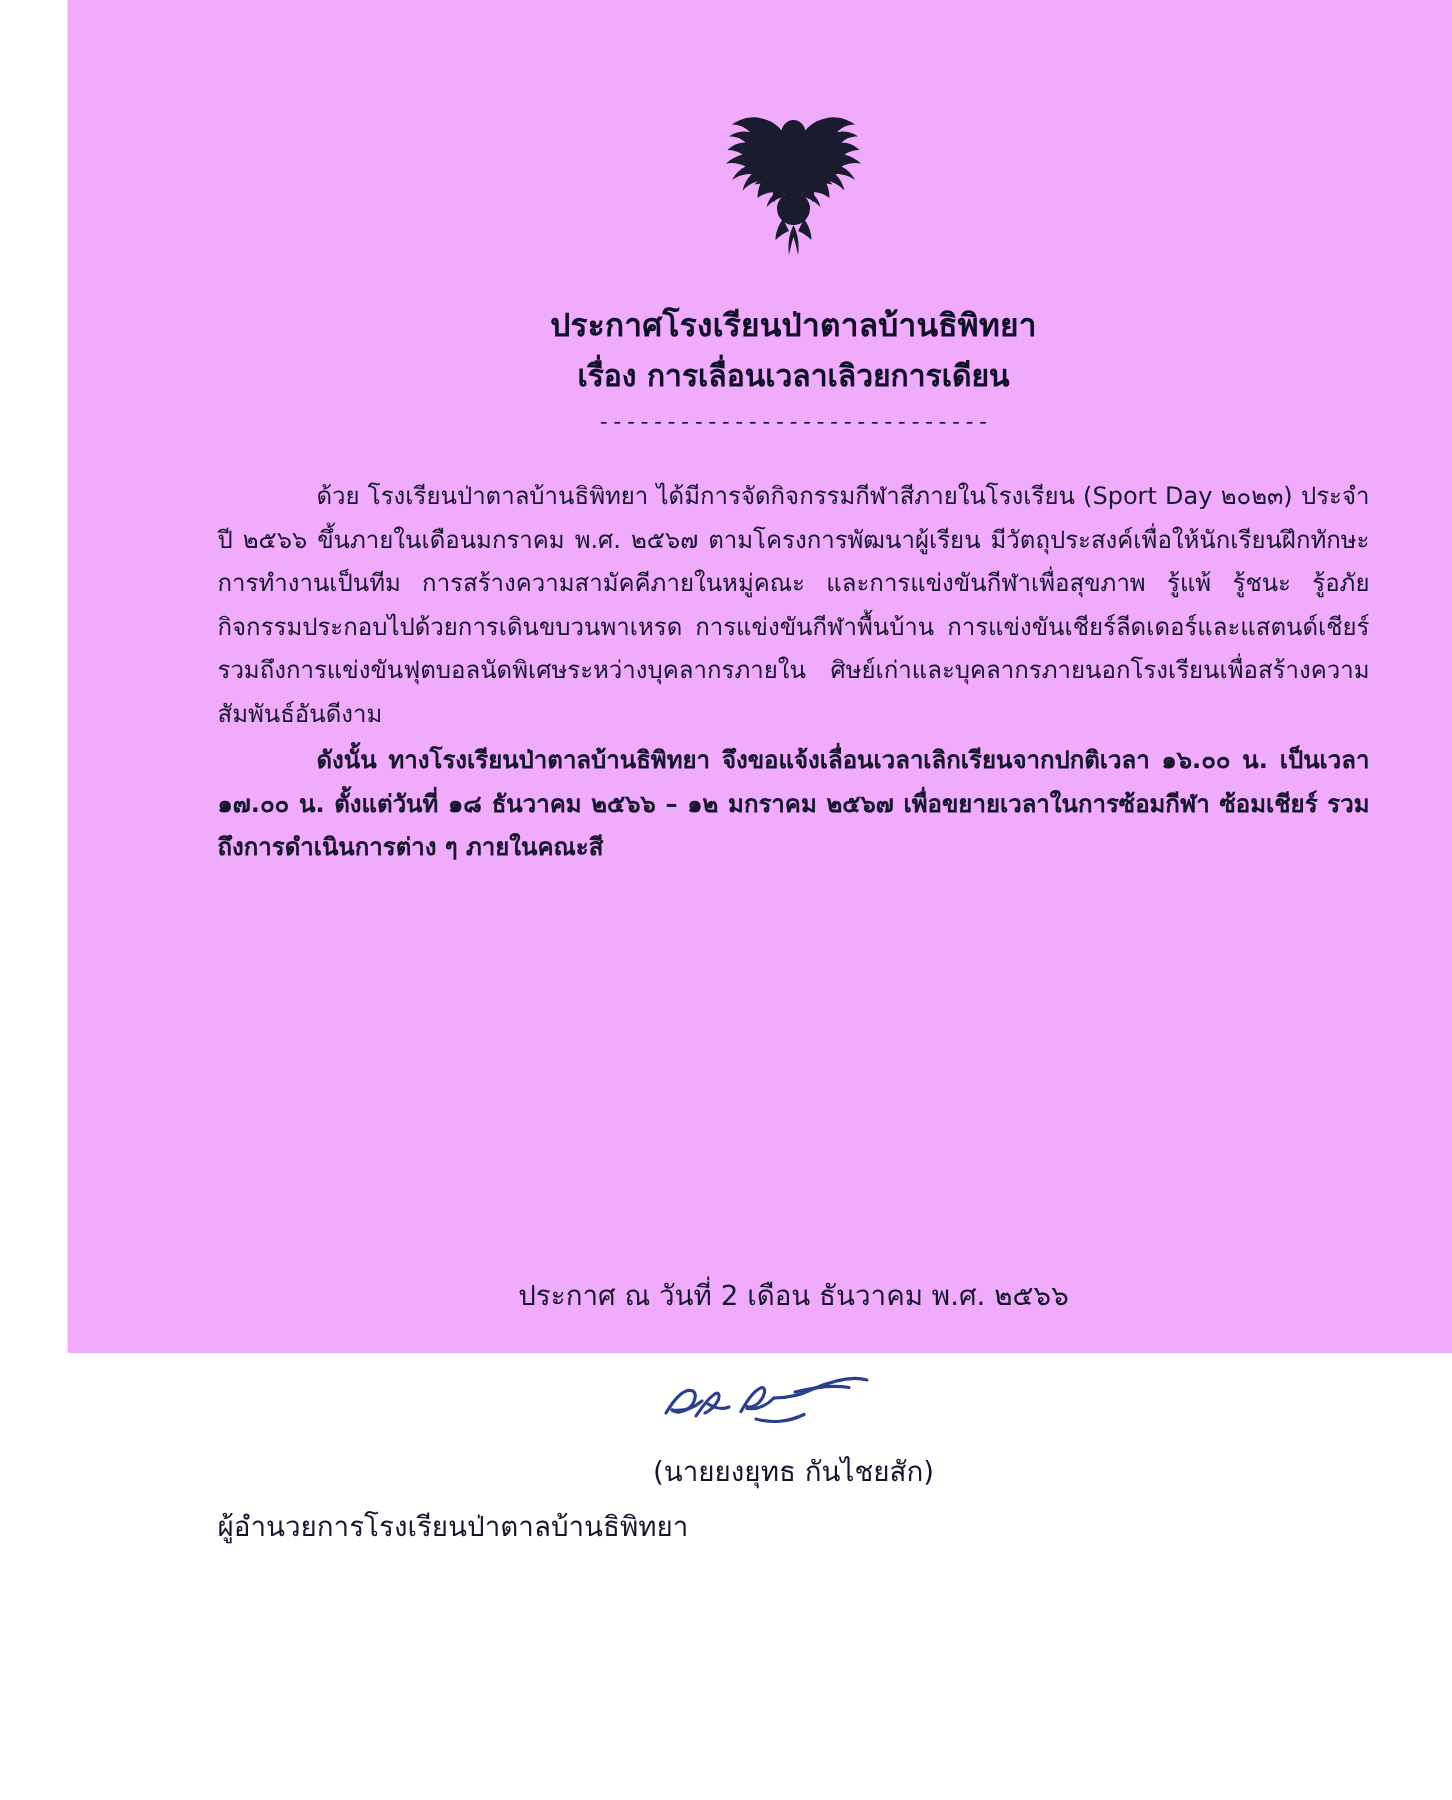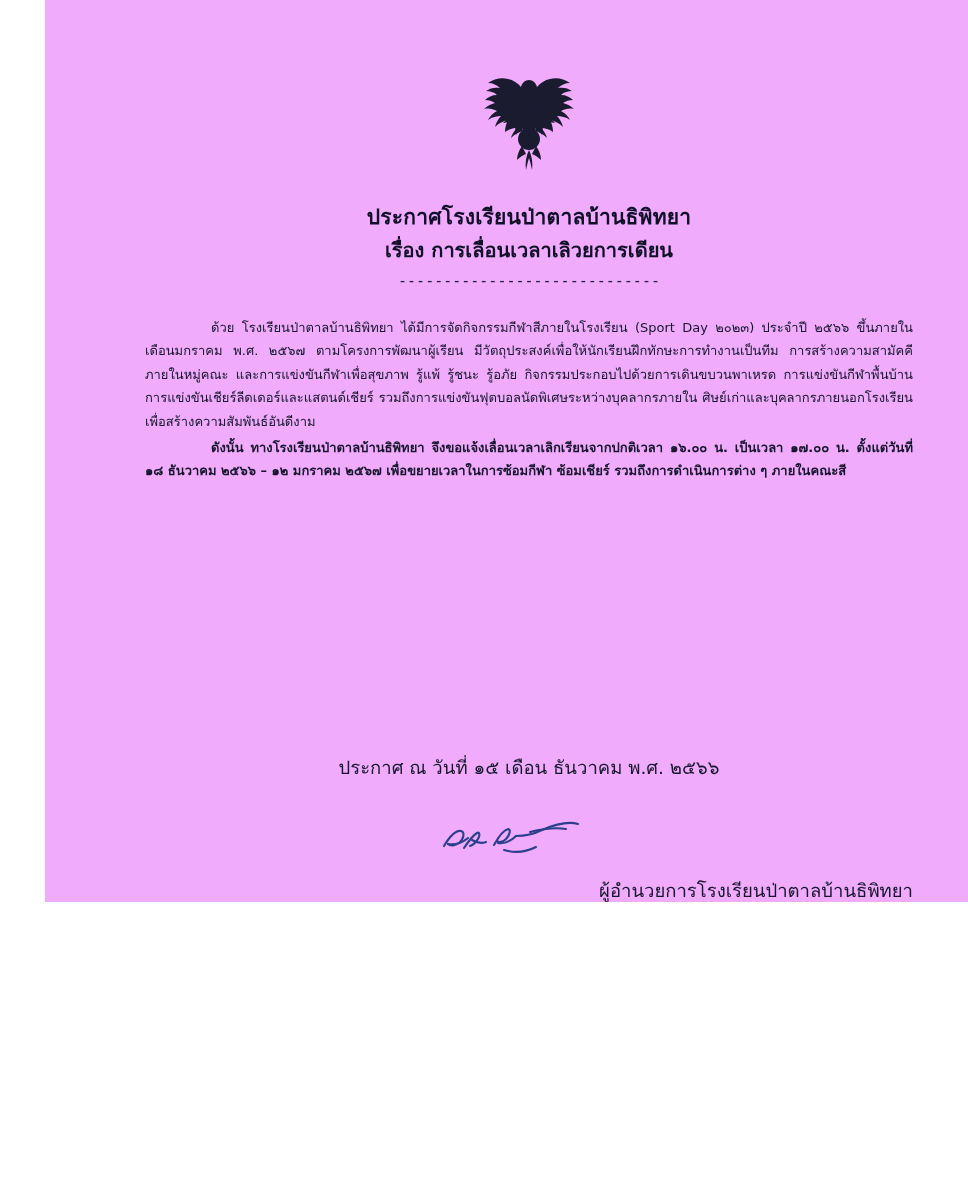--- a/index.html
+++ b/index.html
@@ -57,21 +57,21 @@
     text-align: center;
     font-size: 15px;
     letter-spacing: 0px;
     color: #202038;
     line-height: 1.2;
     font-family: "DejaVu Sans Mono", "Liberation Mono", monospace;
   }
   
   .body-block {
     margin-top: 26px;
-    font-size: 13px;
+    font-size: 16px;
     line-height: 1.82;
     color: #16162c;
     text-align: justify;
     text-justify: inter-word;
   }
   .para {
     margin: 0 0 0 0;
     text-indent: 0;
   }
   .para + .para {
@@ -100,21 +100,21 @@
     width: 190px;
     height: 54px;
   }
   .sig-name {
     text-align: center;
     font-size: 18.5px;
     color: #16162c;
     margin-top: 2px;
   }
   .sig-role {
-    text-align: right;
+    text-align: left;
     font-size: 18.5px;
     color: #16162c;
     margin-top: 8px;
   }
 </style>
 </head>
 <body>
 
 <div class="page">
 
@@ -143,33 +143,34 @@
     <div class="title-line1">ประกาศโรงเรียนป่าตาลบ้านธิพิทยา</div>
     <div class="title-line2">เรื่อง การเลื่อนเวลาเลิวยการเดียน</div>
     <div class="divider">-----------------------------</div>
   </div>
 
   <div class="body-block">
     <p class="para"><span class="indent"></span><span>ด้วย โรงเรียนป่าตาลบ้านธิพิทยา ได้มีการจัดกิจกรรมกีฬาสีภายในโรงเรียน (Sport Day ๒๐๒๓) ประจำปี ๒๕๖๖ ขึ้นภายในเดือนมกราคม พ.ศ. ๒๕๖๗ ตามโครงการพัฒนาผู้เรียน มีวัตถุประสงค์เพื่อให้นักเรียนฝึกทักษะการทำงานเป็นทีม การสร้างความสามัคคีภายในหมู่คณะ และการแข่งขันกีฬาเพื่อสุขภาพ รู้แพ้ รู้ชนะ รู้อภัย กิจกรรมประกอบไปด้วยการเดินขบวนพาเหรด การแข่งขันกีฬาพื้นบ้าน การแข่งขันเชียร์ลีดเดอร์และแสตนด์เชียร์ รวมถึงการแข่งขันฟุตบอลนัดพิเศษระหว่างบุคลากรภายใน ศิษย์เก่าและบุคลากรภายนอกโรงเรียนเพื่อสร้างความสัมพันธ์อันดีงาม</span></p>
     <p class="para"><span class="indent"></span><span>ดังนั้น ทางโรงเรียนป่าตาลบ้านธิพิทยา จึงขอแจ้งเลื่อนเวลาเลิกเรียนจากปกติเวลา ๑๖.๐๐ น. เป็นเวลา ๑๗.๐๐ น. ตั้งแต่วันที่ ๑๘ ธันวาคม ๒๕๖๖ – ๑๒ มกราคม ๒๕๖๗ เพื่อขยายเวลาในการซ้อมกีฬา ซ้อมเชียร์ รวมถึงการดำเนินการต่าง ๆ ภายในคณะสี</span></p>
   </div>
 
-  <div class="date-line">ประกาศ ณ วันที่ ๑๕ เดือน ธันวาคม พ.ศ. ๒๕๖๖</div>
+  <div class="date-line">ประกาศ ณ วันที่ 2 เดือน ธันวาคม พ.ศ. ๒๕๖๖</div>
 
   <div class="sig-wrap">
     <svg class="sig-svg" viewBox="0 0 190 54" aria-hidden="true">
       <g fill="none" stroke="#2b3f8c" stroke-width="2.1" stroke-linecap="round" stroke-linejoin="round">
         <path d="M10 34c6-10 12-16 17-15 4 1 3 8-2 12-4 3-9 3-11 1"></path>
         <path d="M14 32c7 1 14-1 20-6"></path>
         <path d="M30 36c4-6 8-12 13-15 2-1 3 1 2 4-2 4-6 8-9 9"></path>
         <path d="M38 28c5 3 9 4 14 2"></path>
         <path d="M60 33c5-9 10-15 14-16 3 0 2 6-2 10-3 3-7 4-9 2"></path>
         <path d="M64 31c7 1 13-2 18-7"></path>
         <path d="M82 24c9 0 18-2 26-6 14-6 26-9 36-6"></path>
         <path d="M96 20c12-3 24-5 36-3"></path>
         <path d="M70 38c10 3 22 2 32-3"></path>
       </g>
     </svg>
   </div>
 
+  <div class="sig-name">(นายยงยุทธ กันไชยสัก)</div>
   <div class="sig-role">ผู้อำนวยการโรงเรียนป่าตาลบ้านธิพิทยา</div>
 
 </div>
 
 </body></html>

